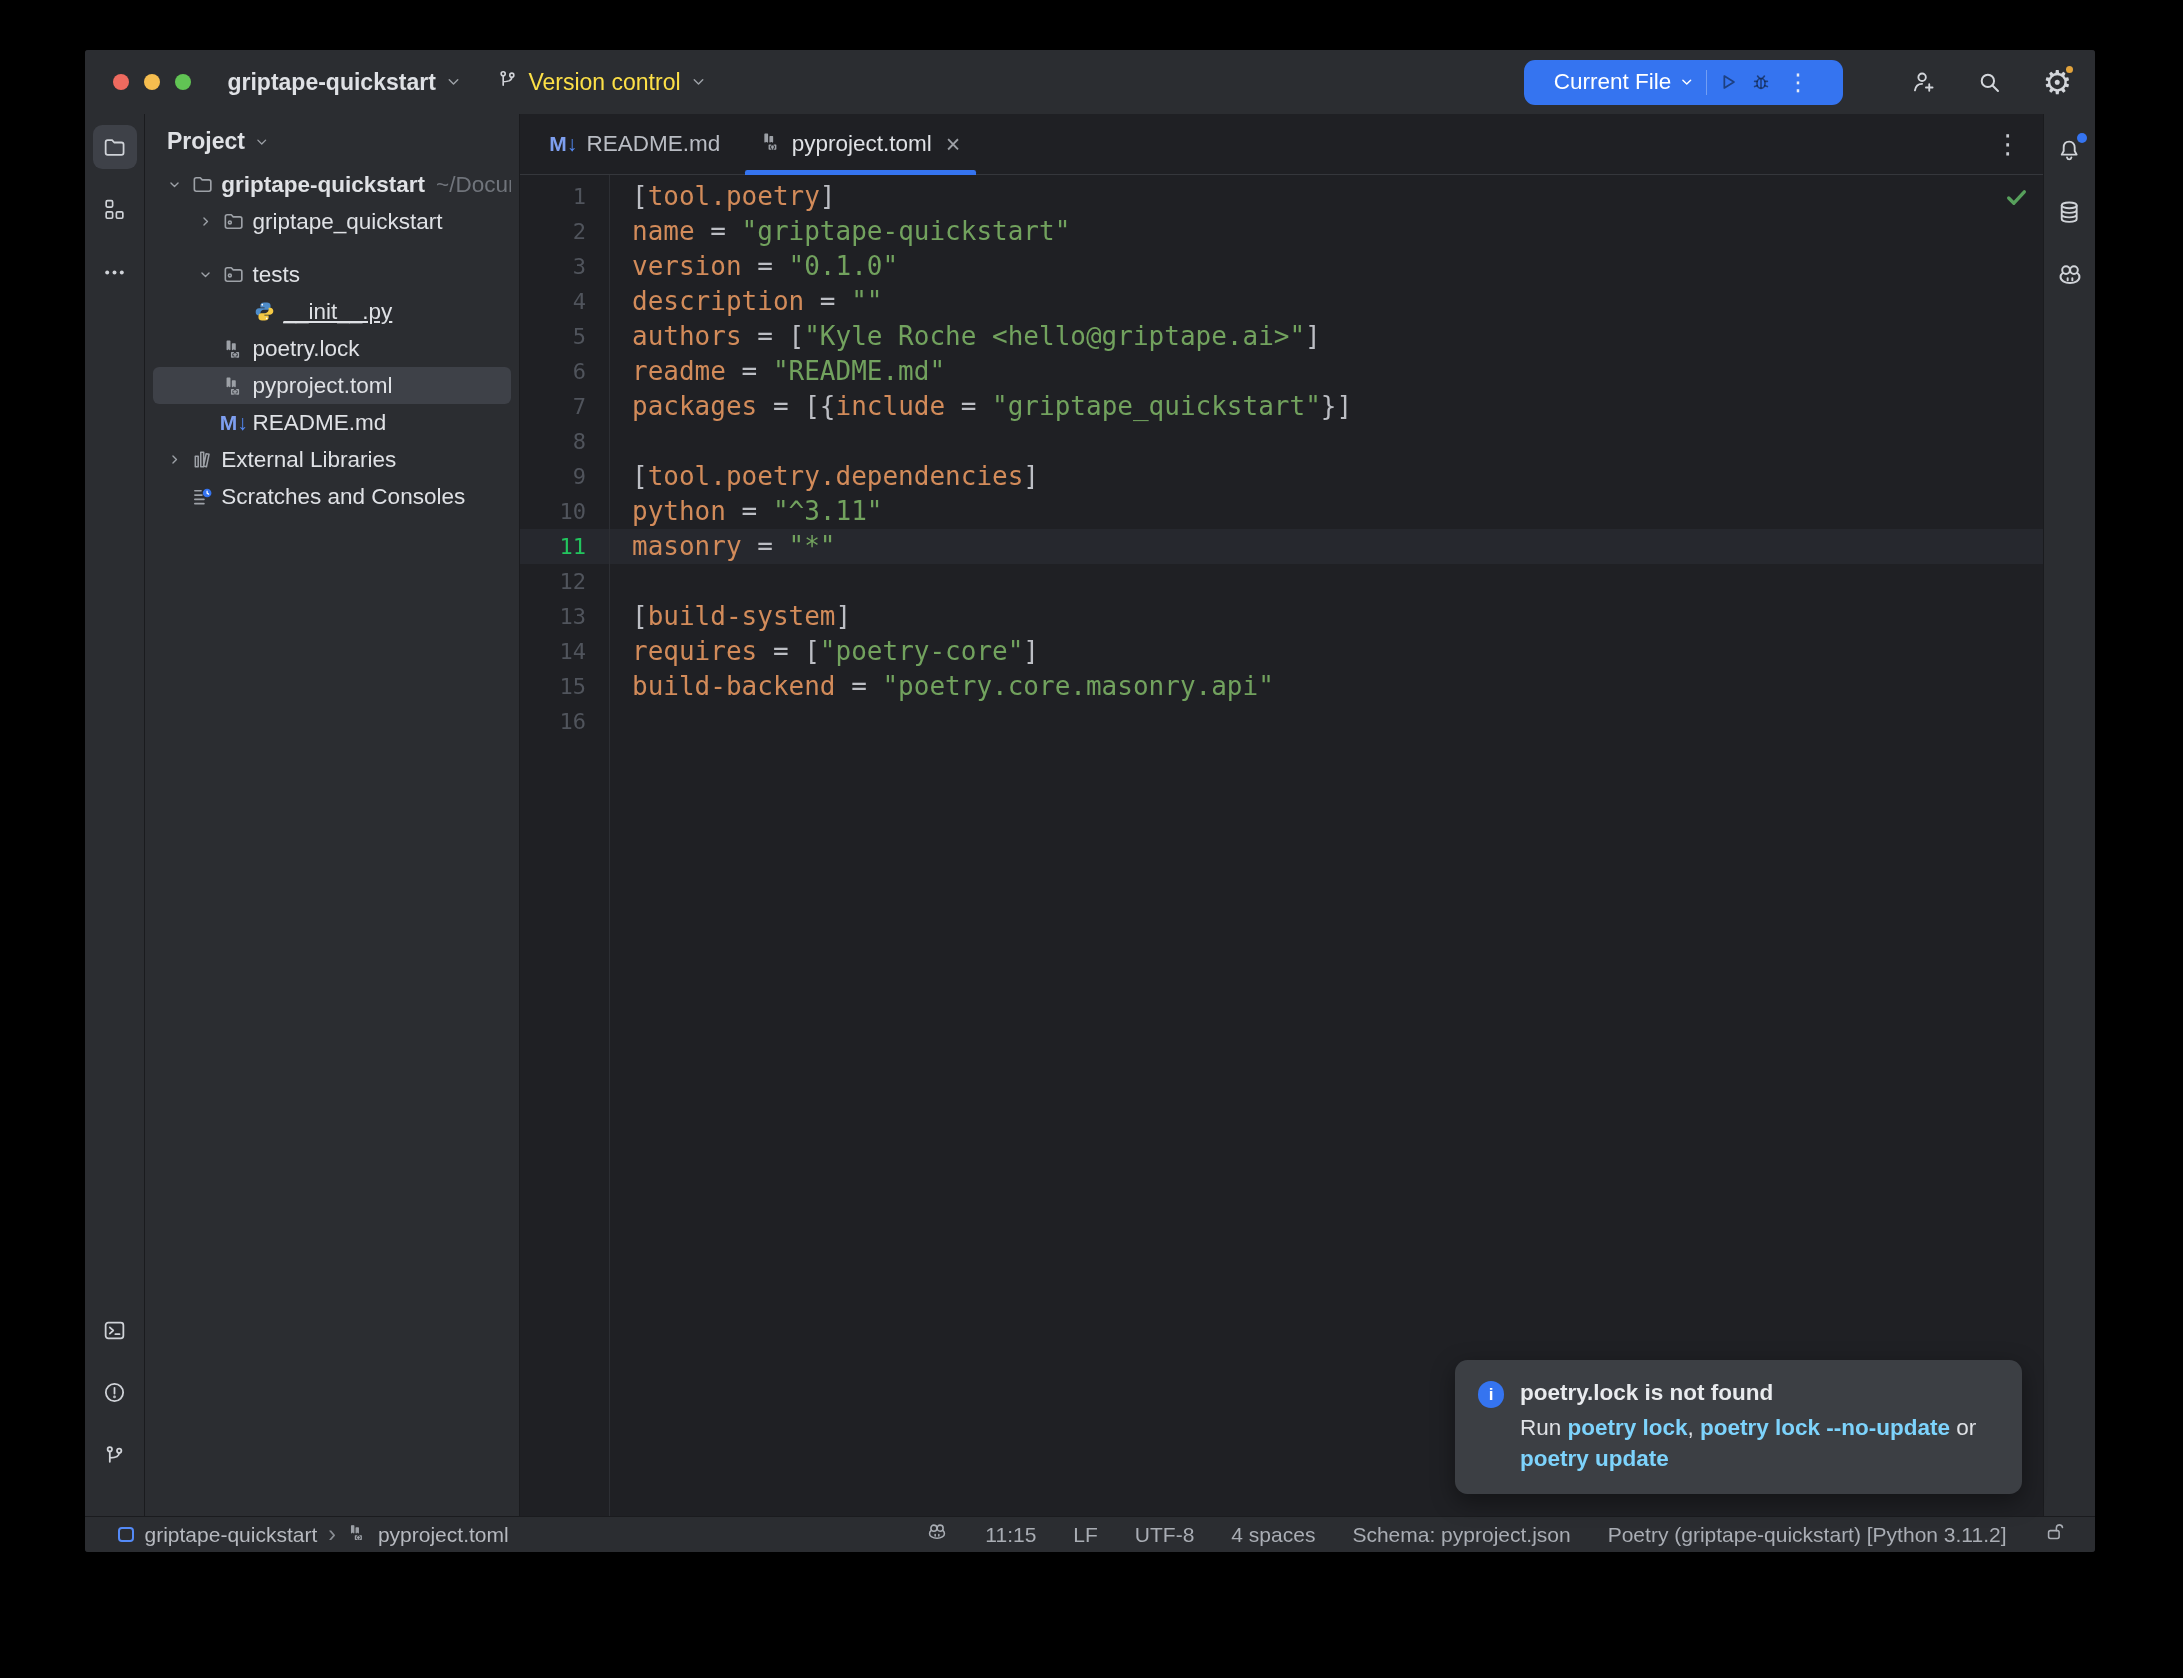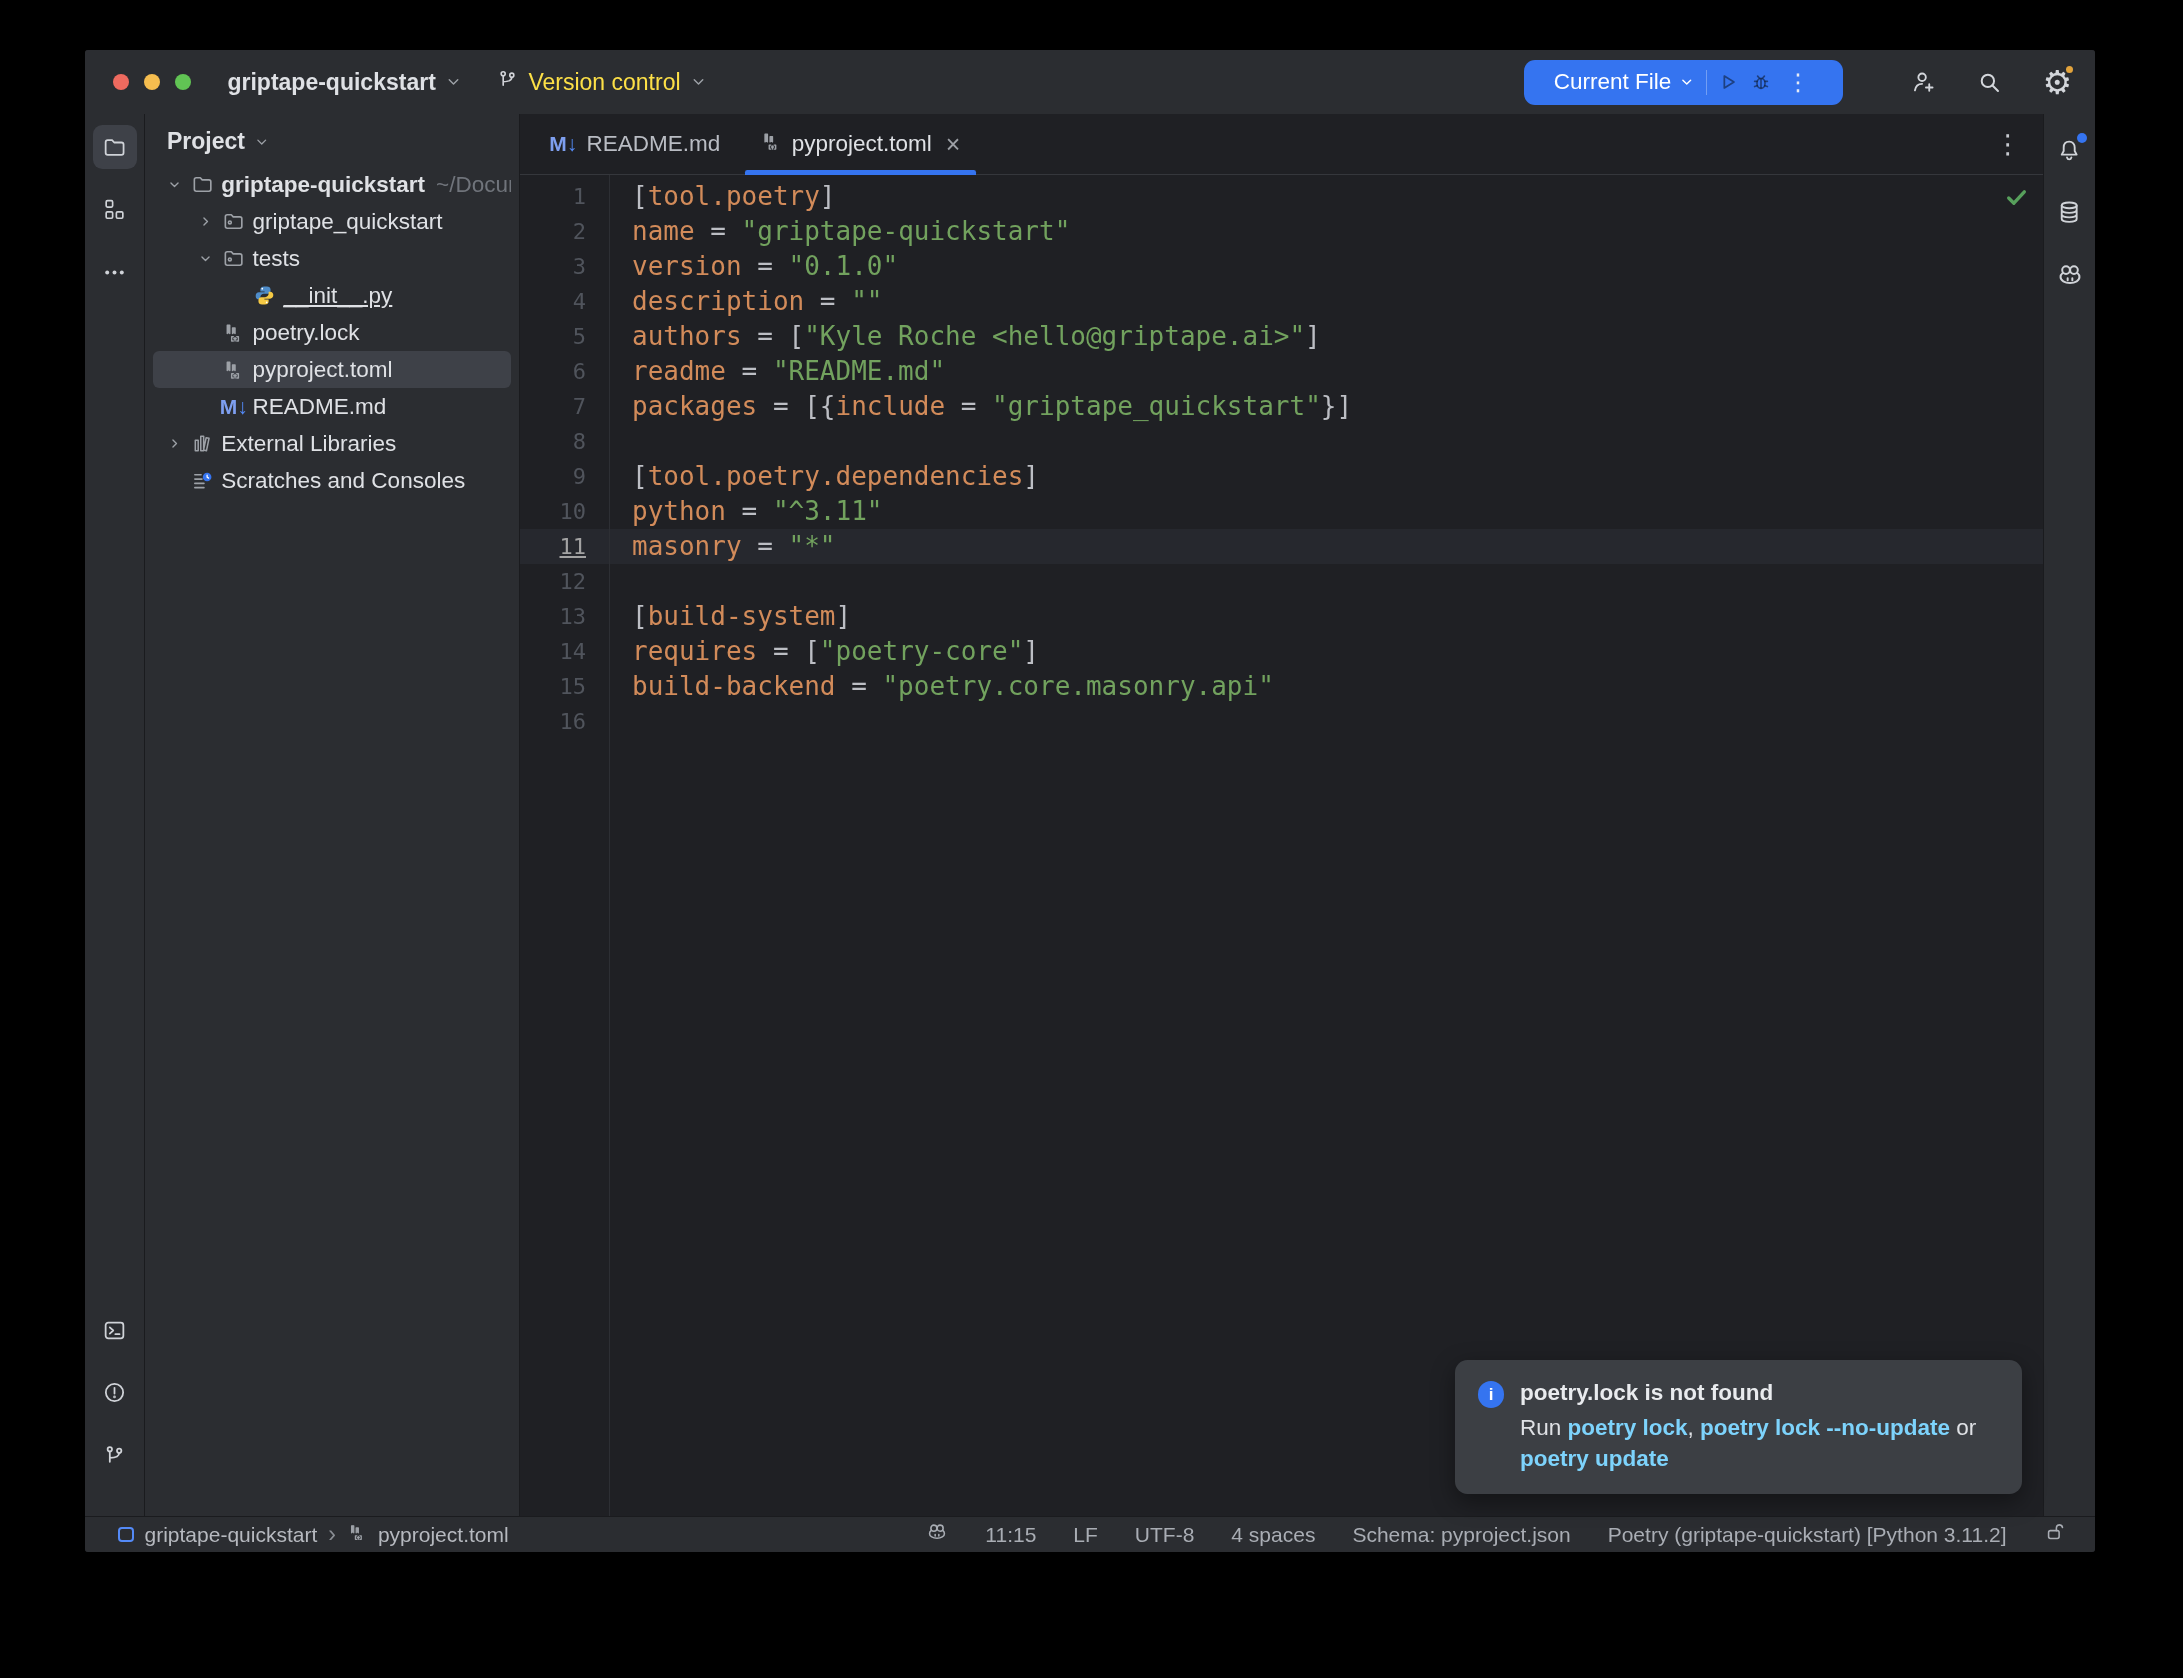--- a/index.html
+++ b/index.html
@@ -76,21 +76,21 @@
   .md-ic{ color:#7e9ff0; font-weight:700; font-size:21px; font-style:normal; }
   .md-ic i{ color:#548af7; font-style:normal; font-weight:400; }
 
   .editor{ flex:1; position:relative; padding-top:3.9px; overflow:hidden;
     font-family:"DejaVu Sans Mono", monospace; }
   .gutter-rule{ position:absolute; left:89px; top:0; bottom:0; width:0.8px; background:#2d2f34; }
   .code-line{ display:flex; height:35px; line-height:35px; }
   .code-line.current{ background:#26282e; }
   .ln{ width:89px; flex:none; text-align:right; padding-right:23px; color:#50545c;
     font-size:22px; }
-  .code-line.current .ln{ color:#a3a3a3;text-decoration:underline; }
+  .code-line.current .ln{ color:#22c55e; }
   .code{ white-space:pre; padding-left:23px; font-size:26px; color:#bcbec4; }
   .tok-k{ color:#d28b5a; }
   .tok-s{ color:#72a25e; }
   .tok-p{ color:#bcbec4; }
   .inspect-check{ position:absolute; top:71px; right:14px; color:#57a05c; }
 
   
   .notif{ position:absolute; right:21px; bottom:22px; width:567px; background:#3c3f44;
     border-radius:12.4px; padding:20px 23px; display:flex; gap:15.5px; align-items:flex-start;
     box-shadow:0 7.8px 23px rgba(0,0,0,.4); }
@@ -260,21 +260,21 @@
               </svg>
             </span>
             <span class="t-icon">
               <svg width="23" height="23" viewBox="0 0 24 24" fill="none" stroke="currentColor" stroke-width="1.7">
                 <path d="M3.5 7c0-1.1.9-2 2-2h4.2l2 2.2h7c1.1 0 2 .9 2 2V17c0 1.1-.9 2-2 2h-13.2c-1.1 0-2-.9-2-2V7z"></path>
                 <circle cx="8.2" cy="13" r="1.5"></circle>
               </svg>
             </span>
             <span class="t-label">griptape_quickstart</span>
           </div>
-          <div class="tree-row" style="padding-left: 39px;">
+          <div class="tree-row" style="padding-left: 39px; margin-top: 16px;">
             <span class="t-chev">
               <svg width="17" height="17" viewBox="0 0 24 24" fill="none" stroke="currentColor" stroke-width="1.9">
                 <path d="M7 9.8l5 5 5-5"></path>
               </svg>
             </span>
             <span class="t-icon">
               <svg width="23" height="23" viewBox="0 0 24 24" fill="none" stroke="currentColor" stroke-width="1.7">
                 <path d="M3.5 7c0-1.1.9-2 2-2h4.2l2 2.2h7c1.1 0 2 .9 2 2V17c0 1.1-.9 2-2 2h-13.2c-1.1 0-2-.9-2-2V7z"></path>
                 <circle cx="8.2" cy="13" r="1.5"></circle>
               </svg>

